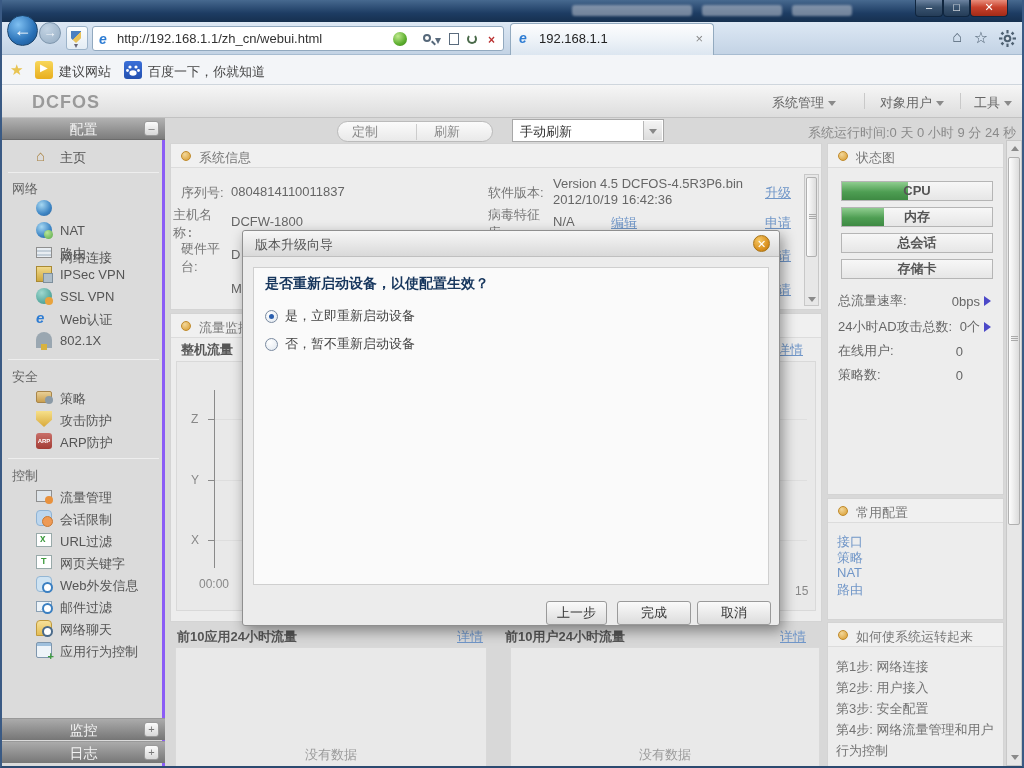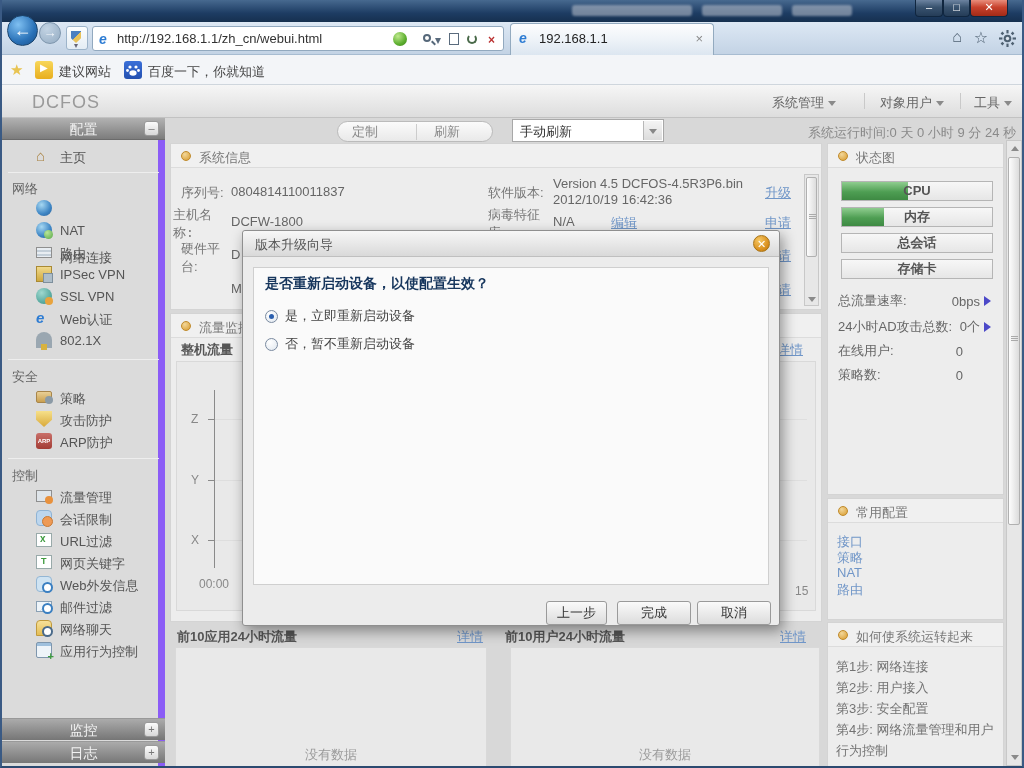--- a/index.html
+++ b/index.html
@@ -50,28 +50,28 @@
   .navright-ic { position:absolute; top:6px; font-size:16px; color:#4f6172; }
 
   
   #favbar { position:absolute; left:0; top:55px; width:1024px; height:30px; background:#f3f5f8; border-bottom:1px solid #cfd6dd; }
   .fav-chip { position:absolute; top:6px; width:18px; height:18px; border-radius:3px; }
   .fav-label { position:absolute; top:8px; font-size:13px; color:#444; }
 
   
   #apphdr { position:absolute; left:0; top:85px; width:1024px; height:33px;
             background:linear-gradient(#f6f6f6,#dddddd); border-bottom:1px solid #c2c2c2; }
-  #logo { position:absolute; left:30px; top:7px; font-size:18px; font-weight:normal; color:#9a9a9a; letter-spacing:1px; }
+  #logo { position:absolute; left:30px; top:7px; font-size:18px; font-weight:bold; color:#9a9a9a; letter-spacing:1px; }
   .menu { position:absolute; top:9px; color:#666; font-size:13px; cursor:default; }
   .caret { display:inline-block; width:0; height:0; border-left:4px solid transparent; border-right:4px solid transparent;
            border-top:5px solid #8a8a8a; margin-left:4px; vertical-align:middle; }
   .menusep { position:absolute; top:8px; width:1px; height:16px; background:#c9c9c9; }
 
   
-  #sidebar { position:absolute; left:0; top:118px; width:163px; height:650px; background:#dbdbdb; border-right:7px solid #8b5cf6; }
+  #sidebar { position:absolute; left:0; top:118px; width:163px; height:650px; background:#dbdbdb; border-right:3px solid #8b5cf6; }
   .side-hdr { position:absolute; left:0; width:163px; height:22px; color:#f2f2f2; text-align:center; line-height:22px;
               font-size:14px; background:linear-gradient(#b2b2b2,#7c7c7c); border-bottom:1px solid #6b6b6b; }
   .side-hdr-btn { position:absolute; right:6px; top:3px; width:15px; height:15px; border-radius:3px;
                   background:linear-gradient(#fbfbfb,#d8d8d8); border:1px solid #9a9a9a; color:#777;
                   font-size:11px; line-height:13px; text-align:center; }
   .side-sep { position:absolute; left:6px; width:151px; height:1px; background:#c6c6c6; border-bottom:1px solid #eee; }
   .grp { position:absolute; left:10px; color:#666; }
   .sitem { position:absolute; left:58px; color:#555; white-space:nowrap; cursor:default; }
   .sicon { position:absolute; left:34px; width:16px; height:16px; }
 

